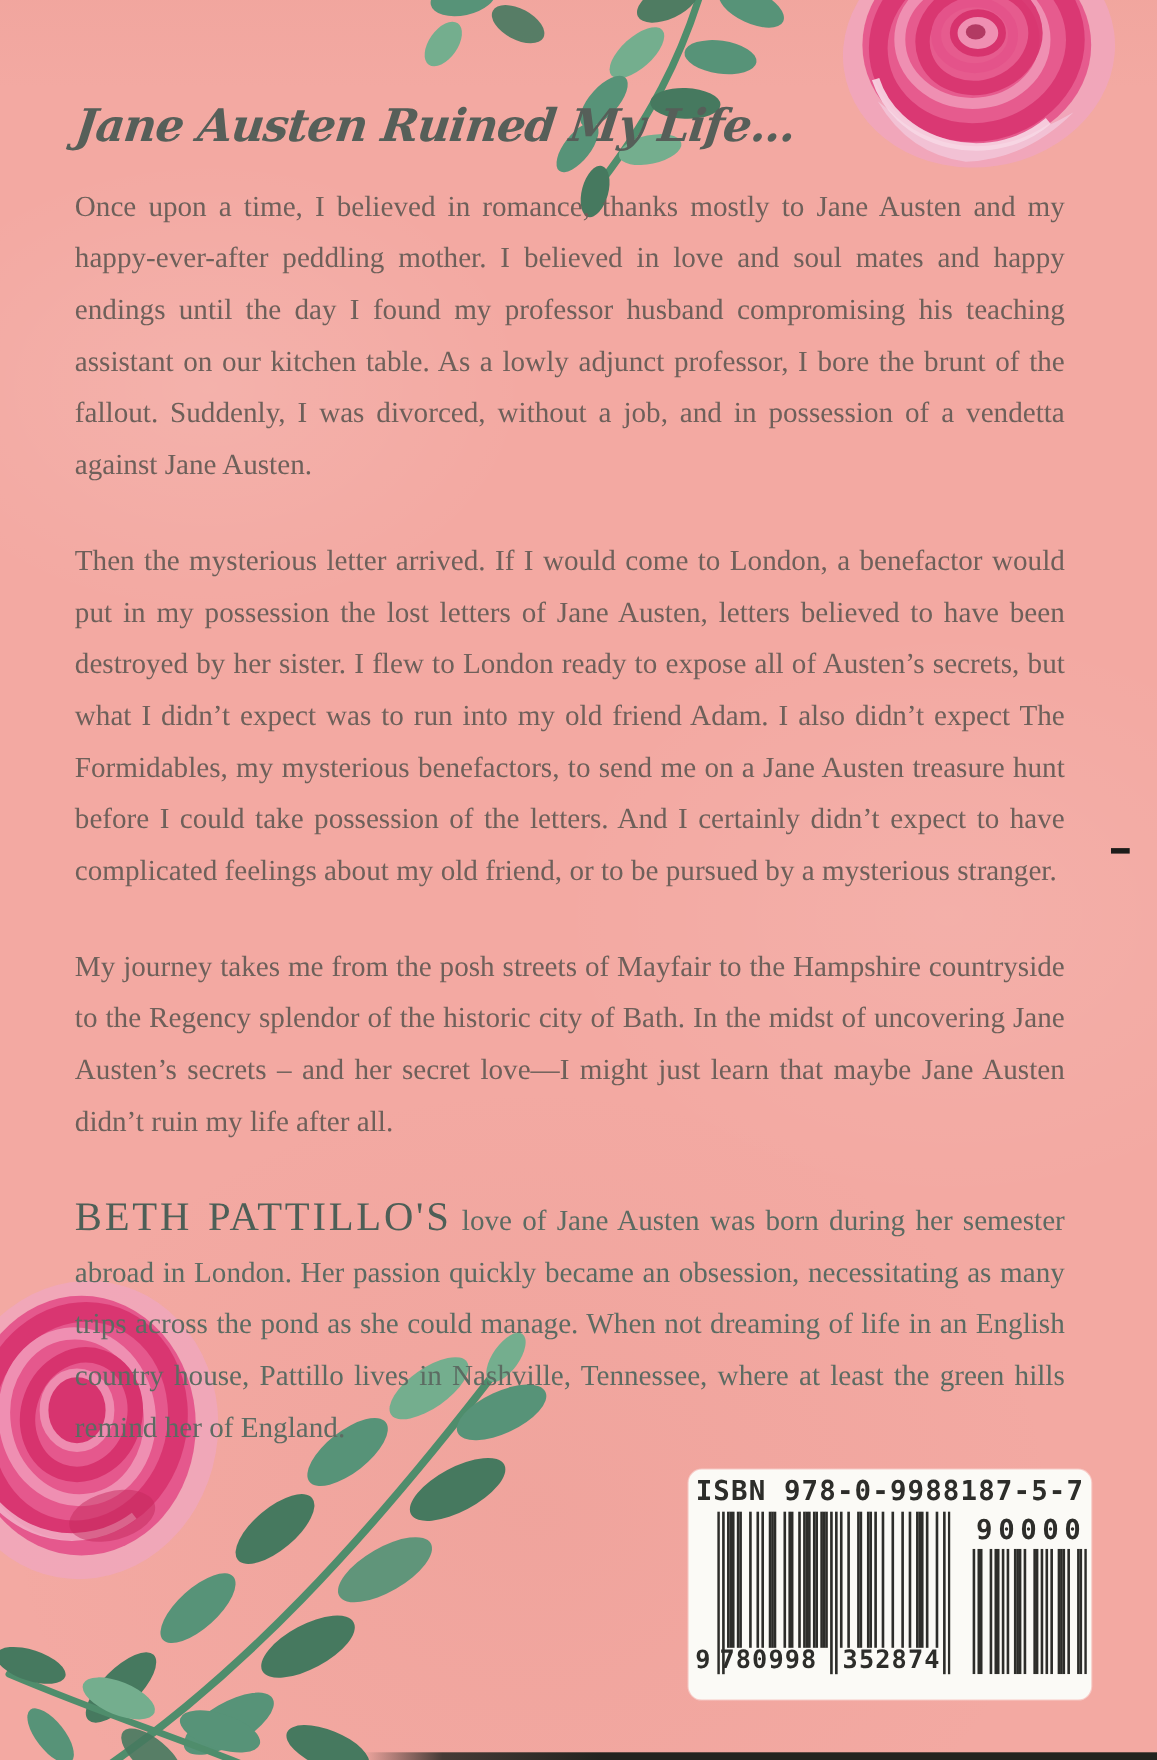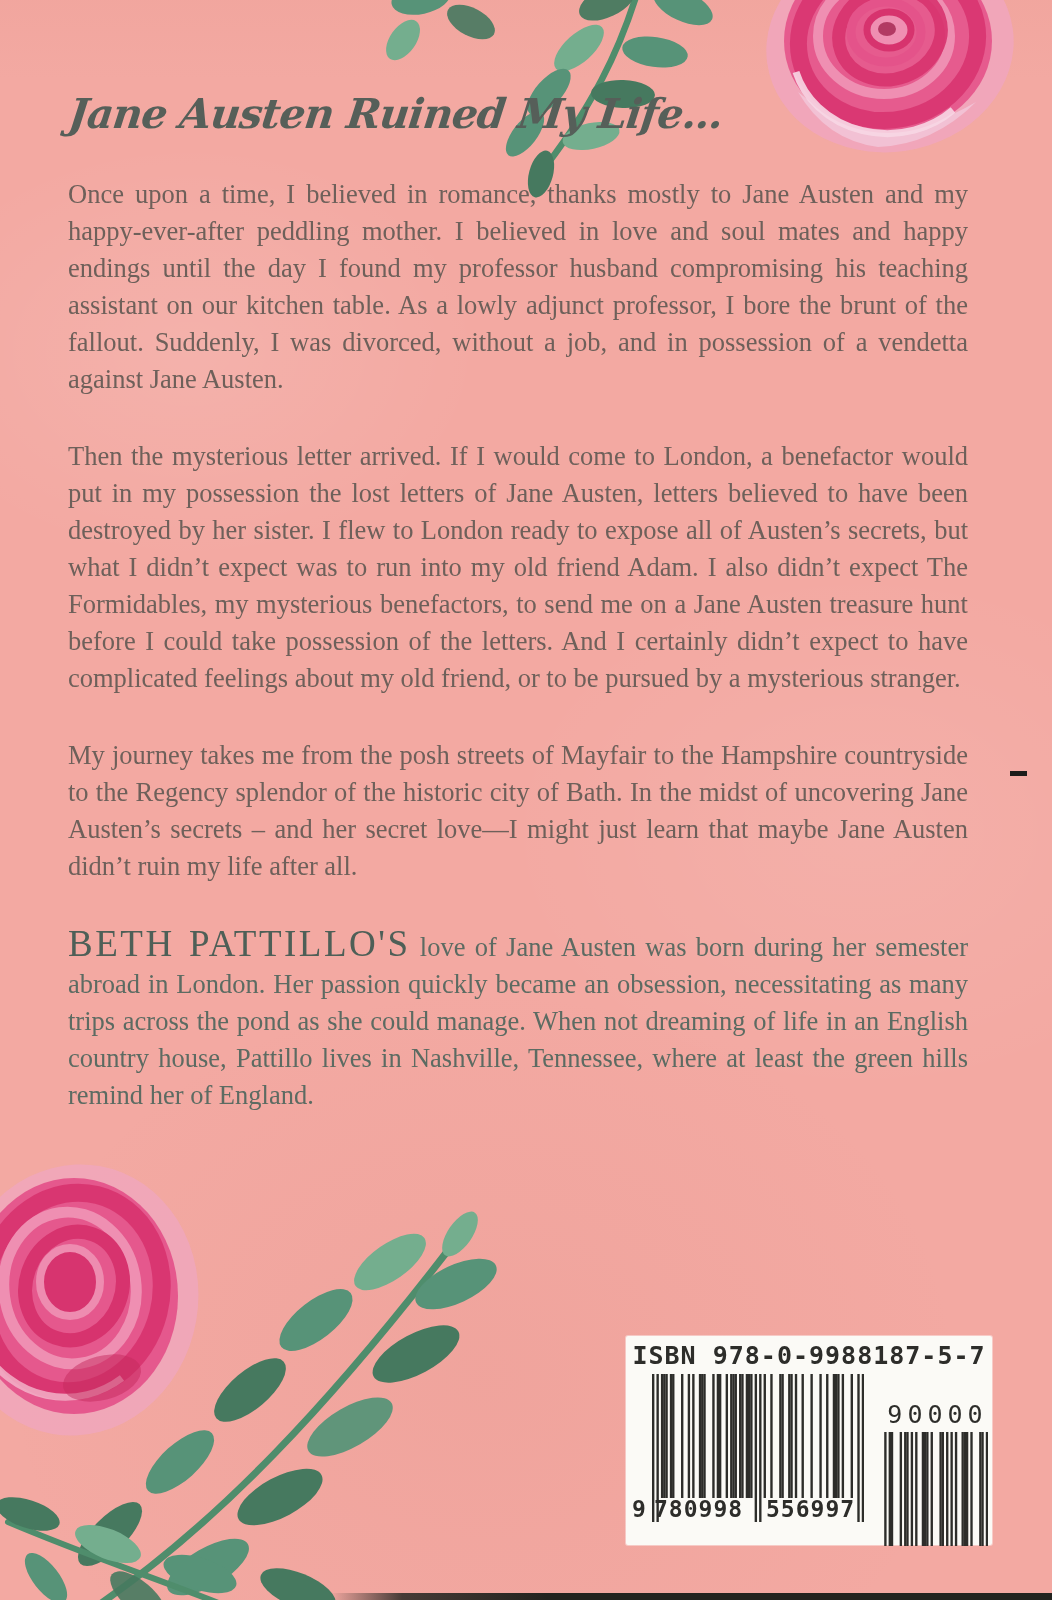--- a/index.html
+++ b/index.html
@@ -17,60 +17,59 @@
       linear-gradient(180deg, rgba(231,148,138,.15), transparent 5%);
   }
   svg.deco{position:absolute;overflow:visible;}
   .title{
     position:absolute;left:66px;top:90px;
     font-family:"DejaVu Serif", serif;font-style:italic;font-weight:600;
     font-size:41px;letter-spacing:-1px;color:var(--title-text,#565f59);
     transform:skewX(-7deg);transform-origin:left bottom;white-space:nowrap;
   }
   .copy{
-    position:absolute;left:68px;top:176px;width:900px;
+    position:absolute;left:68px;top:164px;width:900px;
     color:var(--body-text,#6e605a);
-    font-size:26.5px;line-height:37px;text-align:justify;
+    font-size:26.5px;line-height:47px;text-align:justify;
   }
   .copy p{margin:0 0 40px 0;}
   .copy p.bio{color:var(--bio-text,#5c6b62);font-family:Liberation Serif, serif;}
   .bio-lead{
     font-size:37px;letter-spacing:2.5px;
     color:var(--bio-lead-text,#4e5f57);
   }
   .margin-dash{
     position:absolute;left:1010px;top:771px;width:17px;height:5px;
     background:#1d1d1b;
   }
   .barcode-panel{
     position:absolute;left:626px;top:1336px;width:366px;height:209px;
-    background:var(--barcode-bg,#fbfaf6);border-radius:2px;
+    background:var(--barcode-bg,#fbfaf6);border-radius:12px;
     box-shadow:0 0 0 1px rgba(255,255,255,.4);
   }
   .isbn-line{
     position:absolute;top:5px;left:0;right:0;text-align:center;
     font-family:"DejaVu Sans Mono", monospace;font-weight:600;
     font-size:25px;letter-spacing:1px;color:var(--barcode-ink,#2d2d2a);
     white-space:nowrap;
   }
   .bc-main{position:absolute;left:26px;top:38px;width:212px;height:150px;}
   .bc-digits{
     position:absolute;top:120px;left:0;width:212px;height:30px;
     font-family:"DejaVu Sans Mono", monospace;font-size:23px;font-weight:600;
     color:var(--barcode-ink,#2d2d2a);
   }
   .bc-digits .d9{position:absolute;left:-20px;top:2px;}
   .bc-digits .g1{position:absolute;left:2px;top:2px;letter-spacing:1px;}
   .bc-digits .g2{position:absolute;left:114px;top:2px;letter-spacing:1px;}
   .bc-supp{position:absolute;left:256px;top:40px;width:106px;}
   .supp-num{
-    font-family:"DejaVu Sans Mono", monospace;font-size:25px;font-weight:400;
+    font-family:"DejaVu Sans Mono", monospace;font-size:25px;font-weight:700;
     letter-spacing:5px;padding-left:5px;text-align:center;
     color:var(--barcode-ink,#2d2d2a);
-    margin-top:24px;
   }
   .supp-bars{margin-top:3px;}
   .scan-edge{
     position:absolute;left:330px;right:0;top:1593px;height:7px;
     background:linear-gradient(90deg, rgba(40,40,36,0), rgba(40,40,36,.85) 10%, #23231f 30%);
   }
 </style>
 </head>
 <body style="--background: #f3a9a2; --body-text: #6e605a; --title-text: #565f59; --bio-text: #5c6b62; --bio-lead-text: #4e5f57; --rose-deep: #d7336e; --rose-mid: #e4538a; --rose-soft: #ef8fb2; --rose-light: #f0a6c2; --rose-pale: #f2c6d8; --rose-core: #b23a63; --rose-shadow: #c62a5e; --leaf-dark: #46795f; --leaf-mid: #579378; --leaf-light: #74ae8e; --stem: #4f8d6c; --barcode-bg: #fbfaf6; --barcode-ink: #2d2d2a;">
 
@@ -199,21 +198,21 @@
         <rect x="182.99" y="0" width="2.38" height="124" fill="var(--barcode-ink)"></rect>
         <rect x="185.22" y="0" width="2.38" height="124" fill="var(--barcode-ink)"></rect>
         <rect x="189.68" y="0" width="2.38" height="124" fill="var(--barcode-ink)"></rect>
         <rect x="198.61" y="0" width="2.38" height="124" fill="var(--barcode-ink)"></rect>
         <rect x="205.31" y="0" width="2.38" height="148" fill="var(--barcode-ink)"></rect>
         <rect x="209.77" y="0" width="2.38" height="148" fill="var(--barcode-ink)"></rect>
       </svg>
     <div class="bc-digits">
       <span class="d9">9</span>
       <span class="g1">780998</span>
-      <span class="g2">556997</span>
+      <span class="g2">352874</span>
     </div>
   </div>
   <div class="bc-supp">
     <div class="supp-num">90000</div>
     <svg id="bc-supp-svg" class="supp-bars" width="106" height="114">
         <rect x="2.21" y="0" width="2.36" height="114" fill="var(--barcode-ink)"></rect>
         <rect x="6.63" y="0" width="2.36" height="114" fill="var(--barcode-ink)"></rect>
         <rect x="8.83" y="0" width="2.36" height="114" fill="var(--barcode-ink)"></rect>
         <rect x="17.67" y="0" width="2.36" height="114" fill="var(--barcode-ink)"></rect>
         <rect x="22.08" y="0" width="2.36" height="114" fill="var(--barcode-ink)"></rect>

